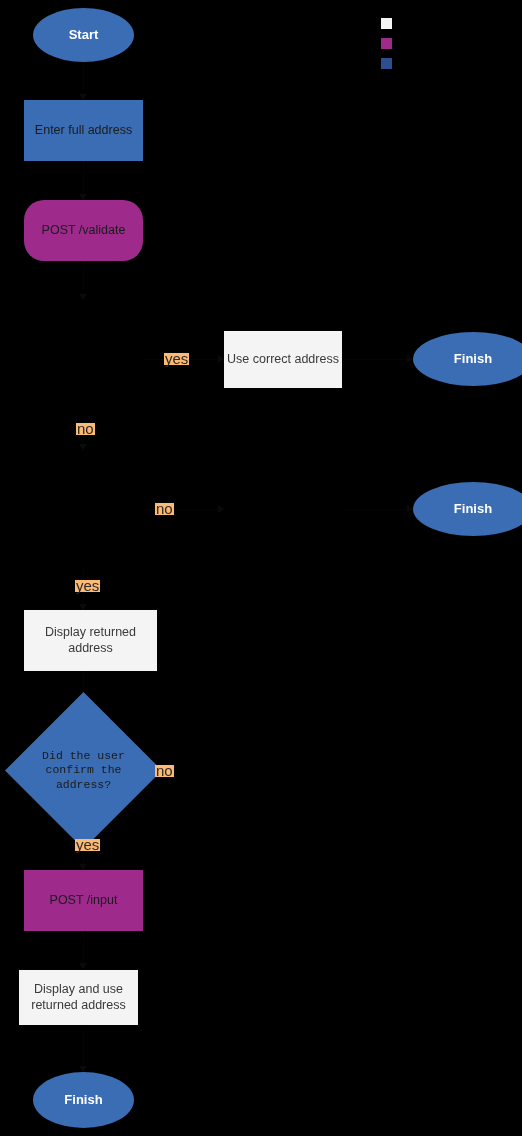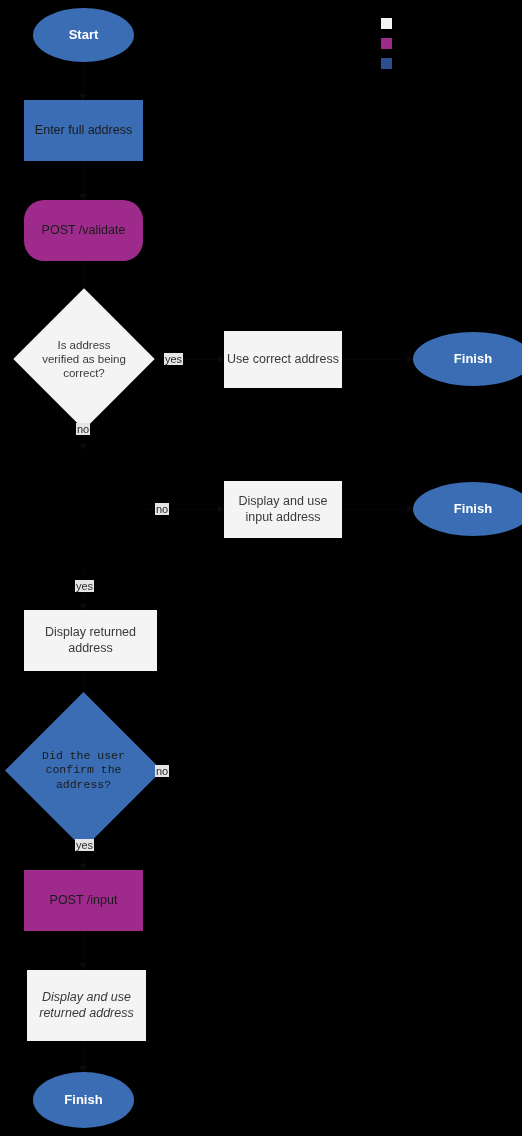--- a/index.html
+++ b/index.html
@@ -88,23 +88,23 @@
     text-align: center;
     font-size: 11.5px;
     line-height: 1.22;
     color: #3a3a3a;
   }
   .decision.blue .diamond-label { color: #1b1b1b; font-family: Liberation Mono, monospace; }
 
   
   .edge-label {
     position: absolute;
-    background: #e5e5e5;
+    background: #fdba74;
     color: #2b2b2b;
-    font-size: 11px;
+    font-size: 15px;
     line-height: 12px;
     padding: 0 1px;
     white-space: nowrap;
   }
 
   
   .conn {
     position: absolute;
     background: #050505;
   }
@@ -199,56 +199,49 @@
   </div>
 
   <div class="node proc-blue" style="left:7px; top:100px; width:119px; height:61px;">
     <span>Enter full address</span>
   </div>
 
   <div class="node proc-magenta" style="left:7px; top:200px; width:119px; height:61px;border-radius:20px;">
     <span>POST /validate</span>
   </div>
 
-  <div class="decision light" style="left:17px; top:309px; width:100px; height:100px;">
-    <div class="diamond-shape"></div>
-    <div class="diamond-label">Is address verified as being correct?</div>
-  </div>
 
   <div class="node proc-light" style="left:207px; top:331px; width:118px; height:57px;">
     <span>Use correct address</span>
   </div>
 
   <div class="node terminator" style="left:396px; top:332px; width:120px; height:54px;">
     <span>Finish</span>
   </div>
 
 
-  <div class="node proc-light" style="left:207px; top:481px; width:118px; height:57px;">
-    <span>Display and use input address</span>
-  </div>
 
   <div class="node terminator" style="left:396px; top:482px; width:120px; height:54px;">
     <span>Finish</span>
   </div>
 
   <div class="node proc-light" style="left:7px; top:610px; width:133px; height:61px;">
     <span>Display returned address</span>
   </div>
 
   <div class="decision blue" style="left:11px; top:715px; width:111px; height:111px;">
     <div class="diamond-shape"></div>
     <div class="diamond-label">Did the user confirm the address?</div>
   </div>
 
   <div class="node proc-magenta" style="left:7px; top:870px; width:119px; height:61px;">
     <span>POST /input</span>
   </div>
 
-  <div class="node proc-light" style="left:10px; top:970px; width:119px; height:71px;font-style:italic;">
+  <div class="node proc-light" style="left:2px; top:970px; width:119px; height:55px;">
     <span>Display and use returned address</span>
   </div>
 
   <div class="node terminator" style="left:16px; top:1072px; width:101px; height:56px;">
     <span>Finish</span>
   </div>
 
   <div class="edge-label" style="left:147px; top:353px;">yes</div>
 
   <div class="edge-label" style="left:59px; top:423px;">no</div>

